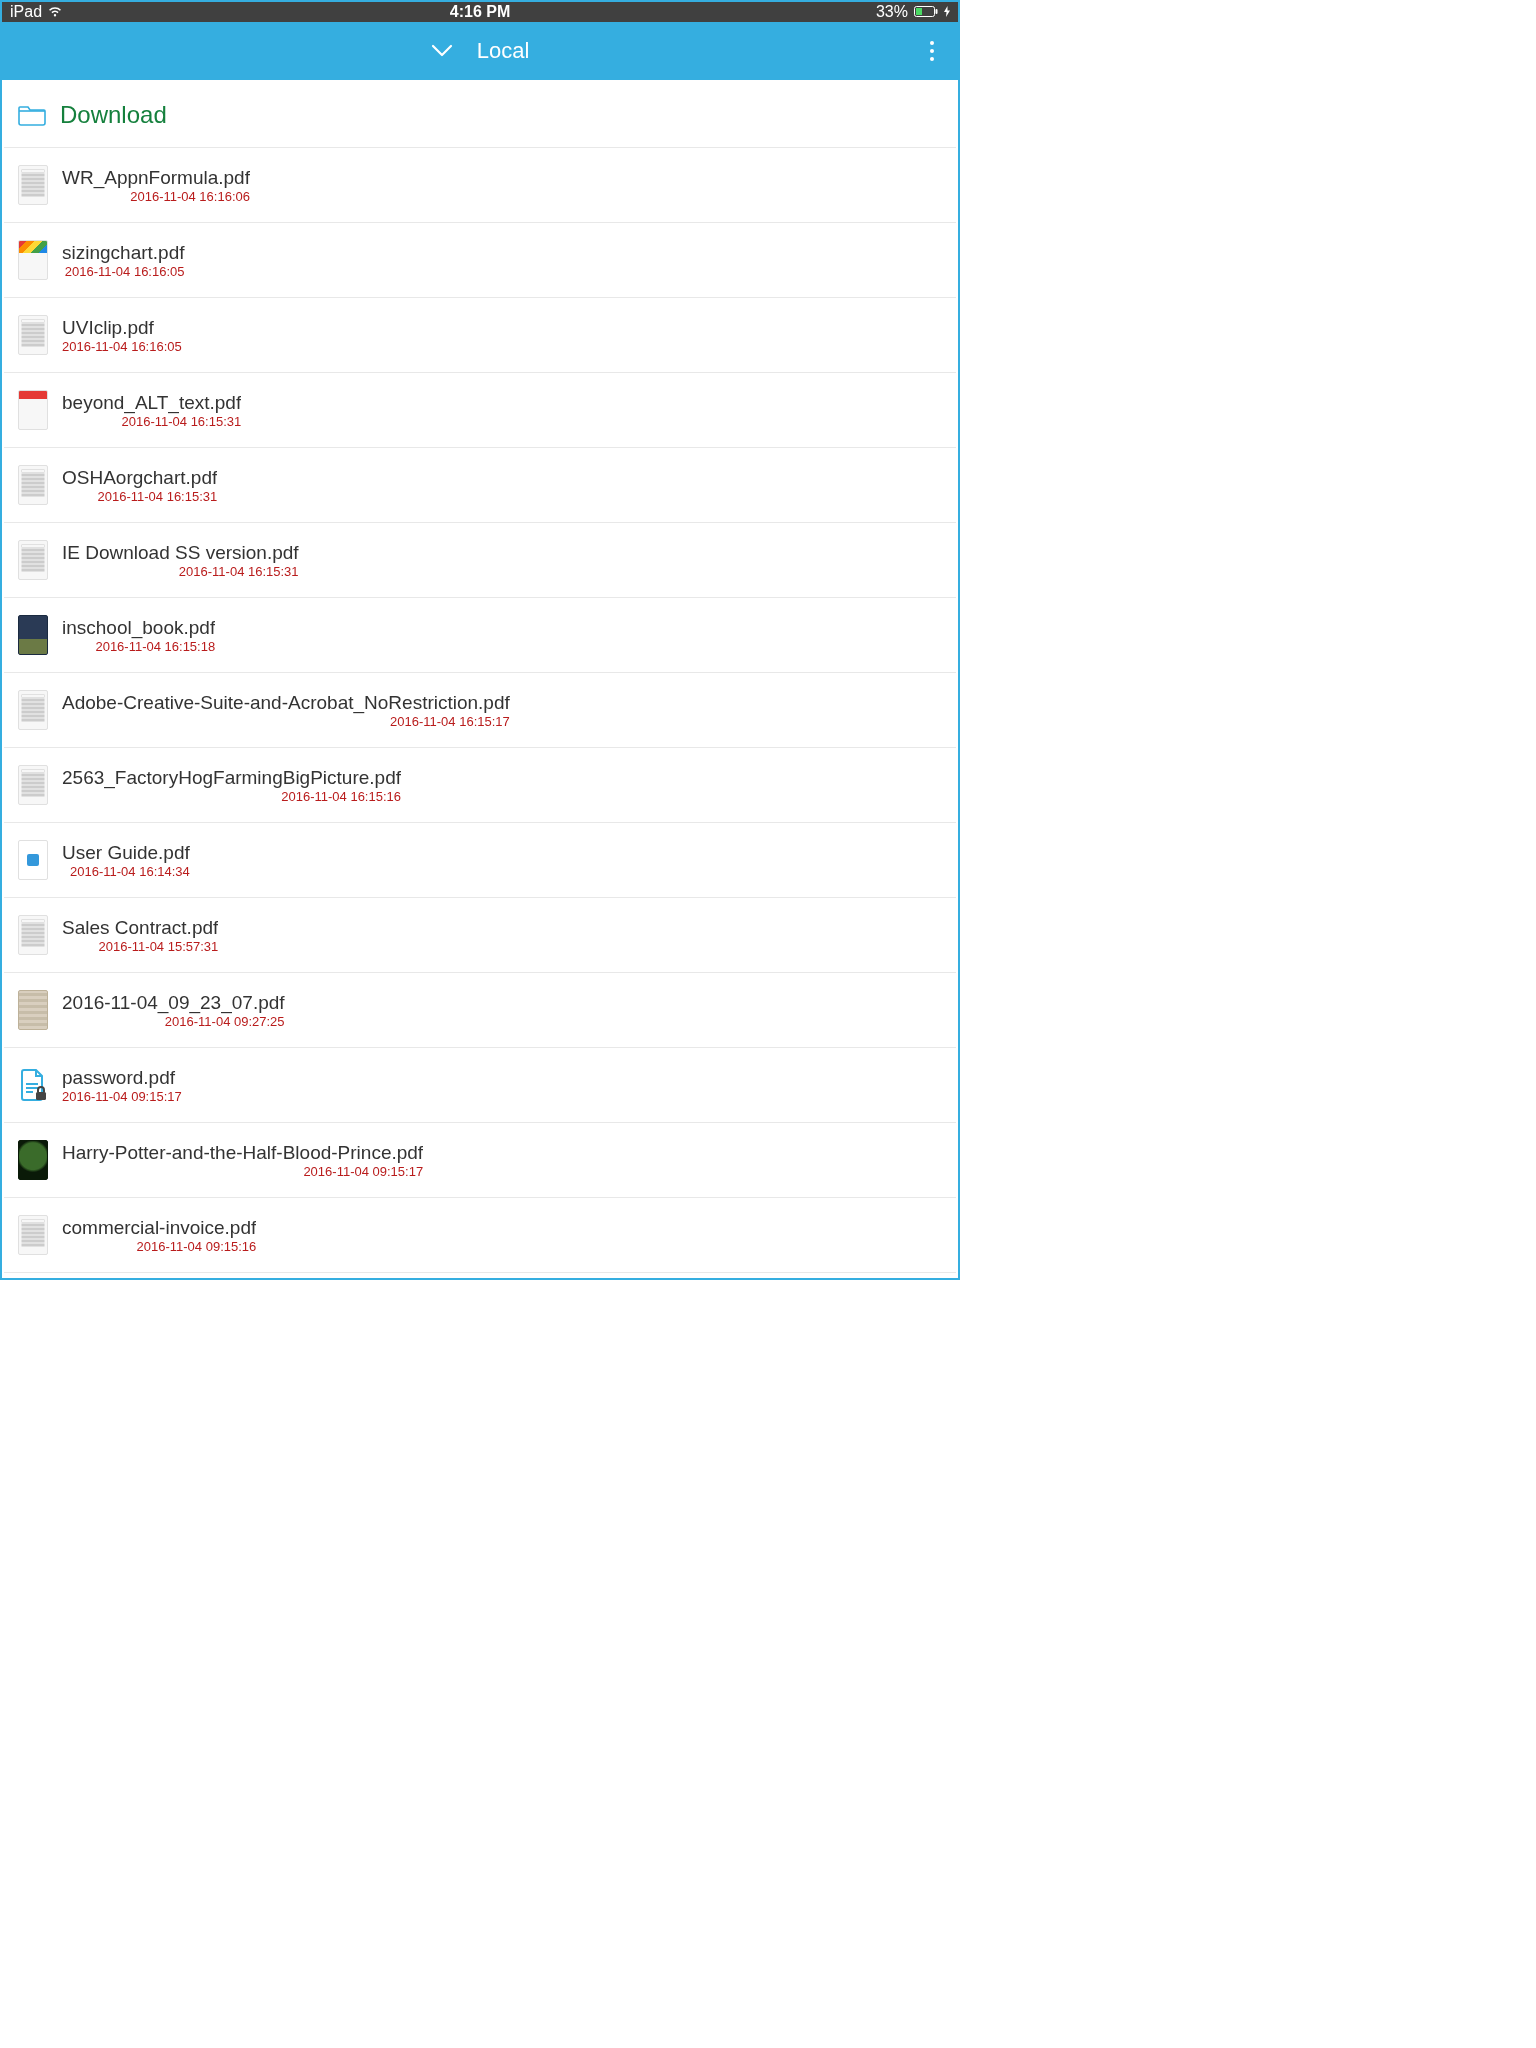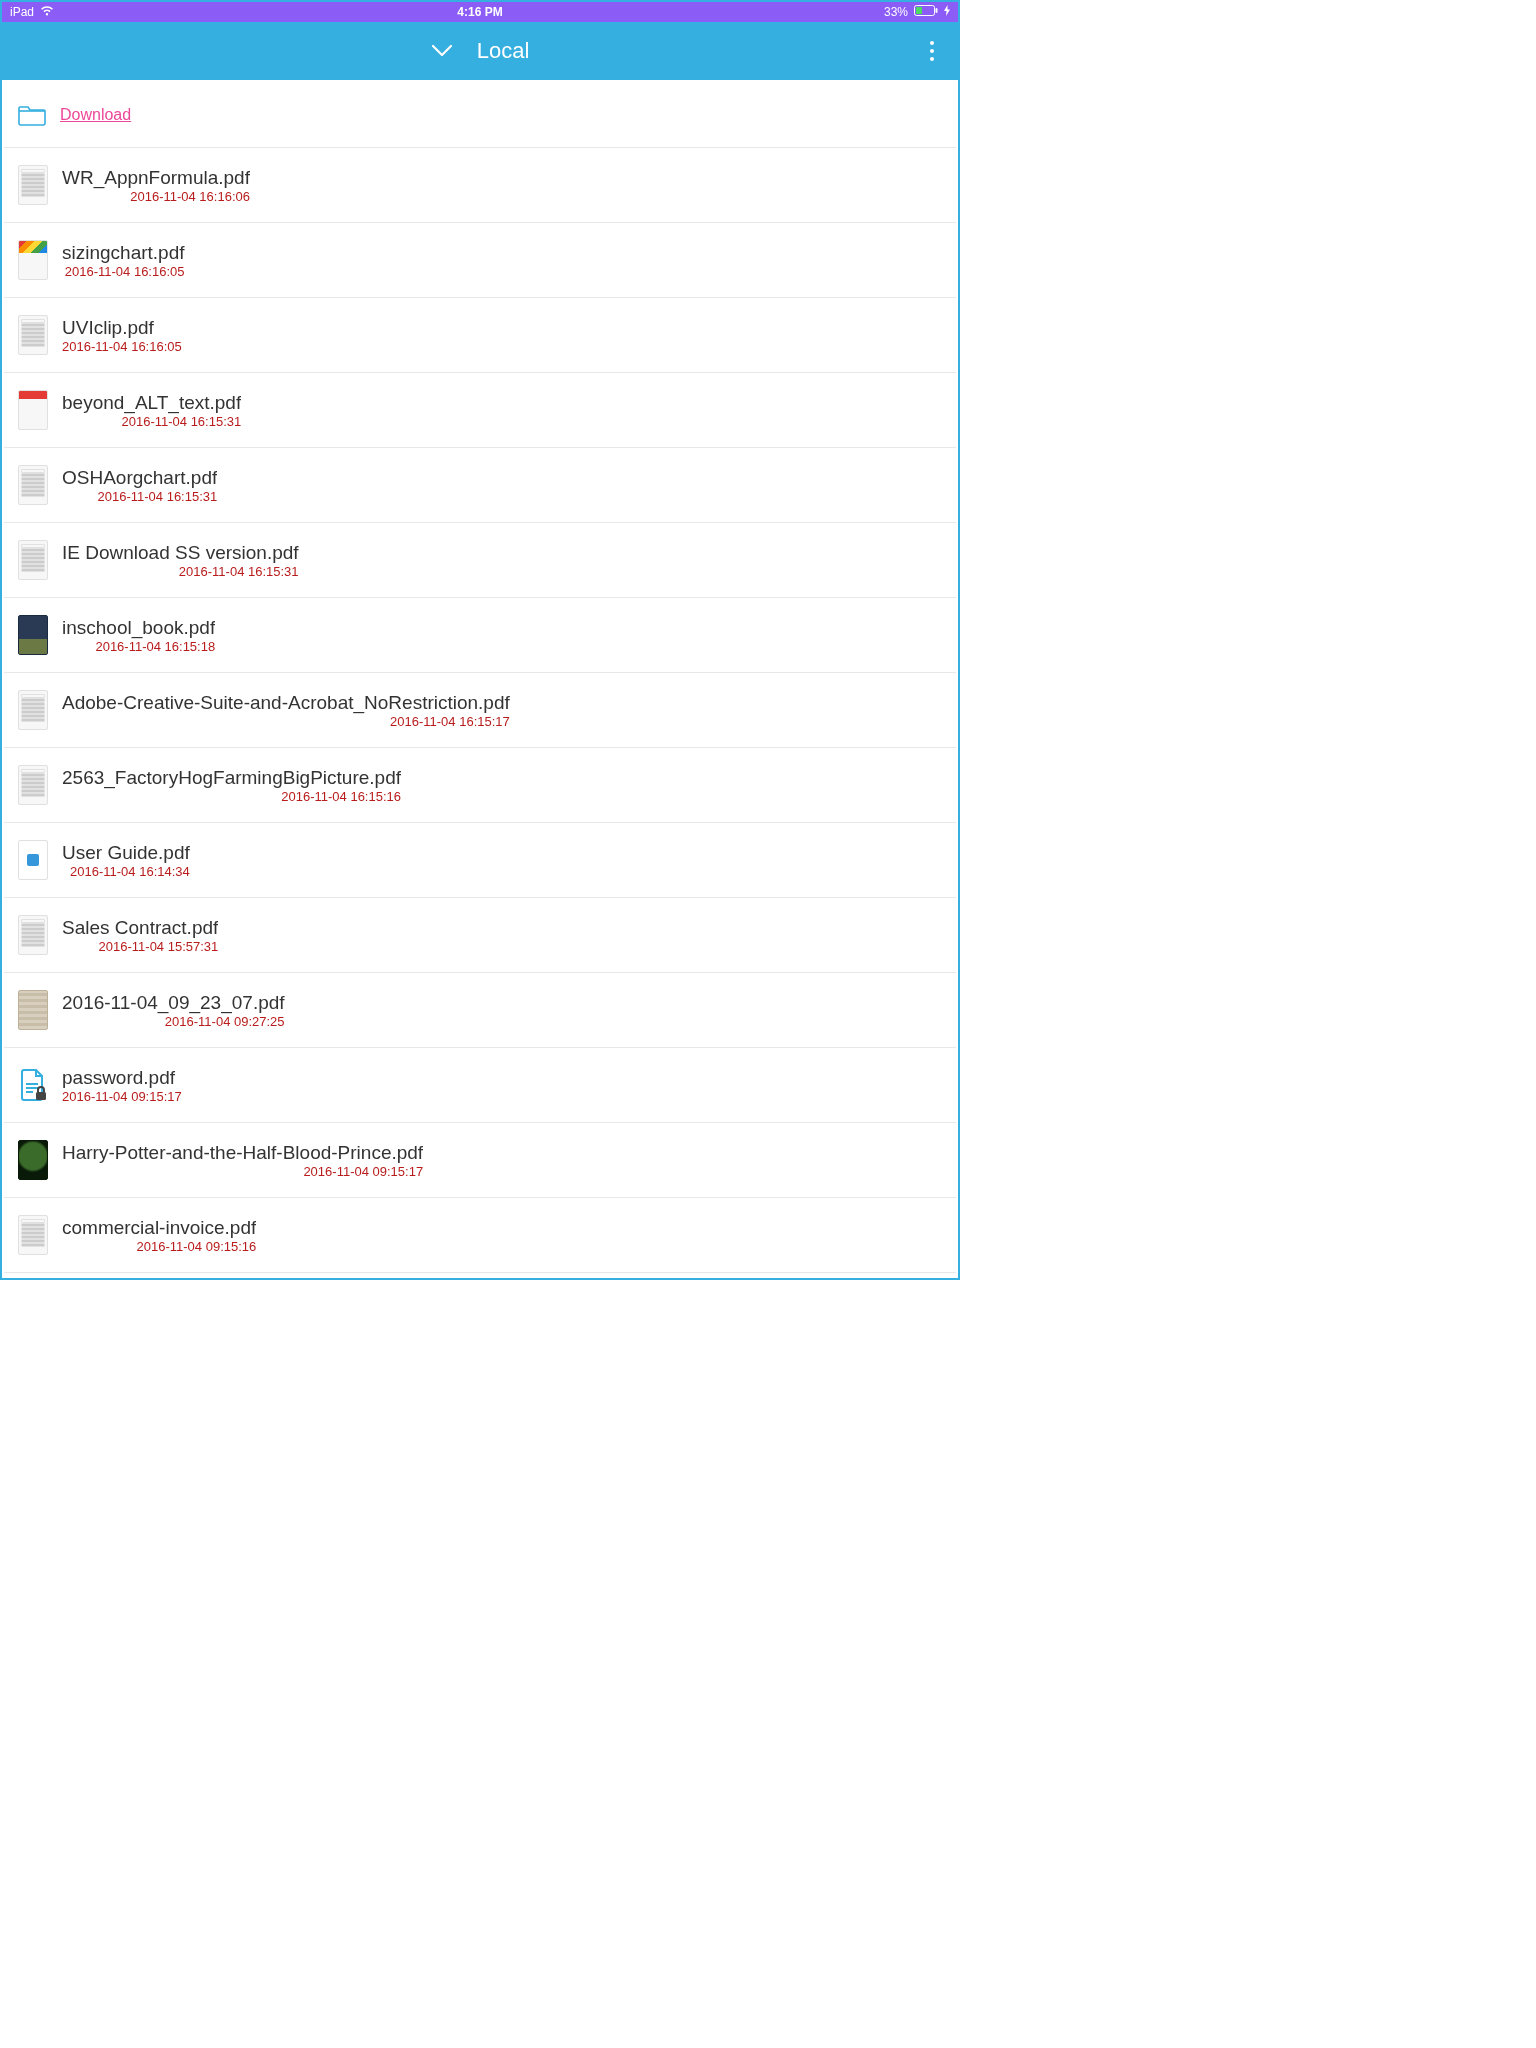--- a/index.html
+++ b/index.html
@@ -8,27 +8,27 @@
     font-family: -apple-system, "Helvetica Neue", Helvetica, Arial, sans-serif;
     background: #fff;
     width: 960px;
     height: 1280px;
     overflow: hidden;
     position: relative;
     border: 2px solid #35aee0;
   }
   .status-bar {
     height: 20px;
-    background: #8b5cf6;
+    background: #404040;
     color: #fff;
     display: flex;
     align-items: center;
     justify-content: space-between;
     padding: 0 8px;
-    font-size: 12px;
+    font-size: 16px;
   }
   .status-left, .status-right { display: flex; align-items: center; gap: 6px; }
   .status-center { position: absolute; left: 50%; transform: translateX(-50%); font-weight: 600; }
   .wifi-icon, .battery-icon, .bolt-icon { display: inline-block; }
   .nav-bar {
     height: 58px;
     background: #35aee0;
     color: #fff;
     display: flex;
     align-items: center;
@@ -71,24 +71,23 @@
     height: 66px;
     padding: 0 14px;
     border-bottom: 1px solid #e8e8e8;
     gap: 14px;
   }
   .folder-icon {
     width: 28px; height: 22px;
     flex-shrink: 0;
   }
   .folder-name {
-    font-size: 16px;
-    color: #ec4899;
+    font-size: 24px;
+    color: #15803d;
     font-weight: 300;
-    text-decoration: underline;
   }
   .file-row {
     display: flex;
     align-items: center;
     height: 75px;
     padding: 0 14px;
     border-bottom: 1px solid #e8e8e8;
     gap: 14px;
   }
   .thumb {

